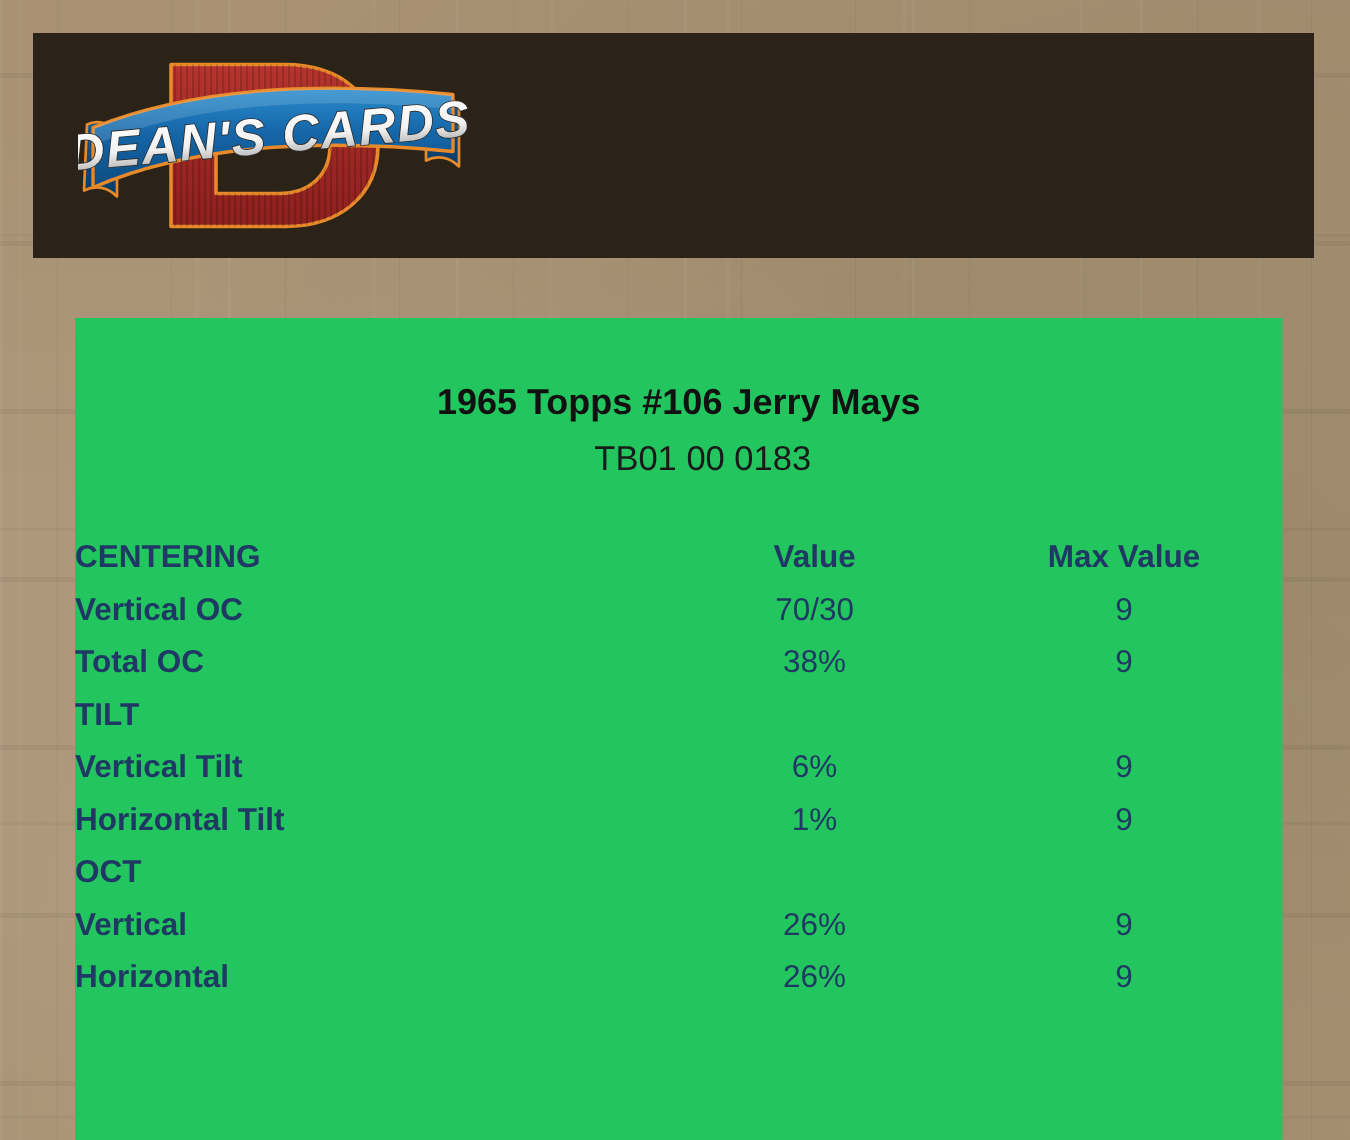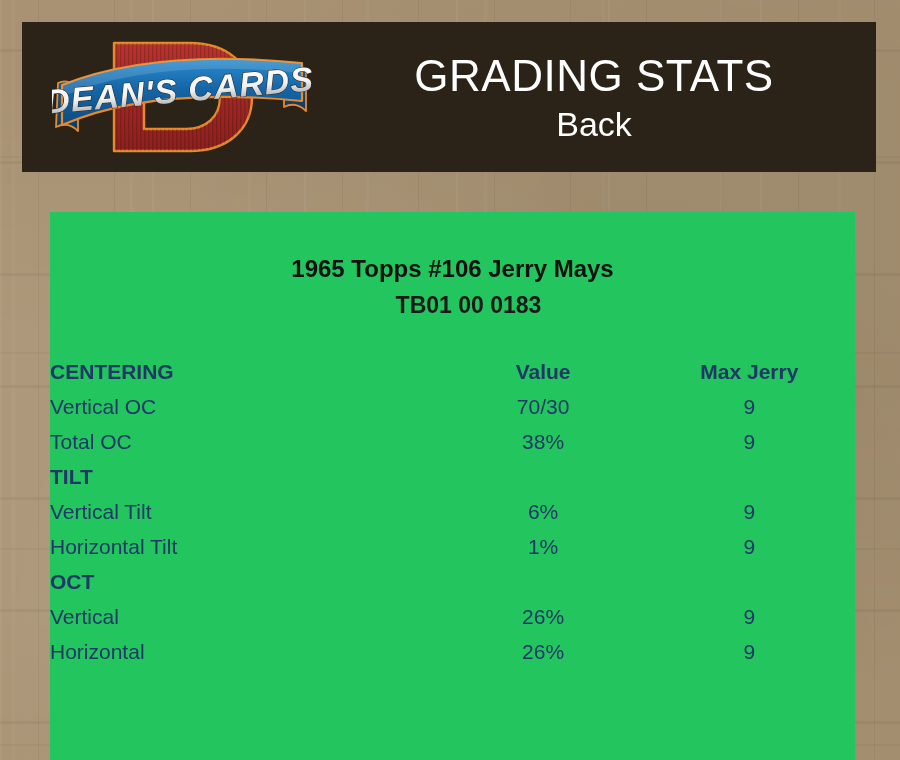--- a/index.html
+++ b/index.html
@@ -116,21 +116,21 @@
     color: #111111;
     font-size: 24px;
     font-weight: bold;
     margin-top: 42px;
     line-height: 30px;
   }
   #card-serial {
     text-align: center;
     color: #1a1a1a;
     font-size: 23px;
-    font-weight: 700;
+    font-weight: 400;
     margin-top: 7px;
     line-height: 29px;
     padding-left: 32px;
   }
 
   
   #stats-table {
     margin-top: 34px;
     width: 100%;
     border-collapse: collapse;
@@ -151,21 +151,21 @@
     font-size: 24px;
   }
   tr.header-row .col-label { padding-left: 102px; }
 
   tr.section-row td {
     font-weight: bold;
     font-size: 24px;
   }
   tr.section-row .col-label { padding-left: 102px; }
 
-  tr.data-row .col-label { padding-left: 153px; font-weight: 400; }
+  tr.data-row .col-label { padding-left: 153px; font-weight: 700; }
   tr.data-row td { font-weight: 400; }
 </style>
 </head>
 <body>
 
 <div id="bg-texture"></div>
 
 <div id="header-bar">
 
   <div id="logo">
@@ -209,39 +209,35 @@
       <path d="M10 58
                C70 34 150 26 250 36
                L250 74
                C150 64 70 72 10 98 Z" fill="url(#ribBlue)" stroke="#e8892a" stroke-width="2.2" stroke-linejoin="round"></path>
       <path d="M10 58 C70 34 150 26 250 36 L250 46 C150 36 70 44 10 70 Z" fill="rgba(255,255,255,0.14)"></path>
 
       <text x="128" y="75" text-anchor="middle" transform="rotate(-5 128 70)" font-family="Liberation Sans, sans-serif" font-size="34" font-weight="bold" font-style="italic" letter-spacing="1" fill="url(#txtSilver)" stroke="#2c2c2c" stroke-width="1.1" paint-order="stroke fill">DEAN'S CARDS</text>
     </svg>
   </div>
 
-  <div id="header-title-block">
-    <div id="header-title">GRADING STATS</div>
-    <div id="header-subtitle">Back</div>
-  </div>
 </div>
 
 <div id="content-panel">
 
   <div id="card-title">1965 Topps #106 Jerry Mays</div>
 
   <div id="card-serial">TB01 00 0183</div>
 
   <table id="stats-table">
     <tbody>
 
       <tr class="header-row">
         <td class="col-label">CENTERING</td>
         <td class="col-value">Value</td>
-        <td class="col-grade">Max Jerry</td>
+        <td class="col-grade">Max Value</td>
       </tr>
 
       <tr class="data-row">
         <td class="col-label">Vertical OC</td>
         <td class="col-value">70/30</td>
         <td class="col-grade">9</td>
       </tr>
       <tr class="data-row">
         <td class="col-label">Total OC</td>
         <td class="col-value">38%</td>

